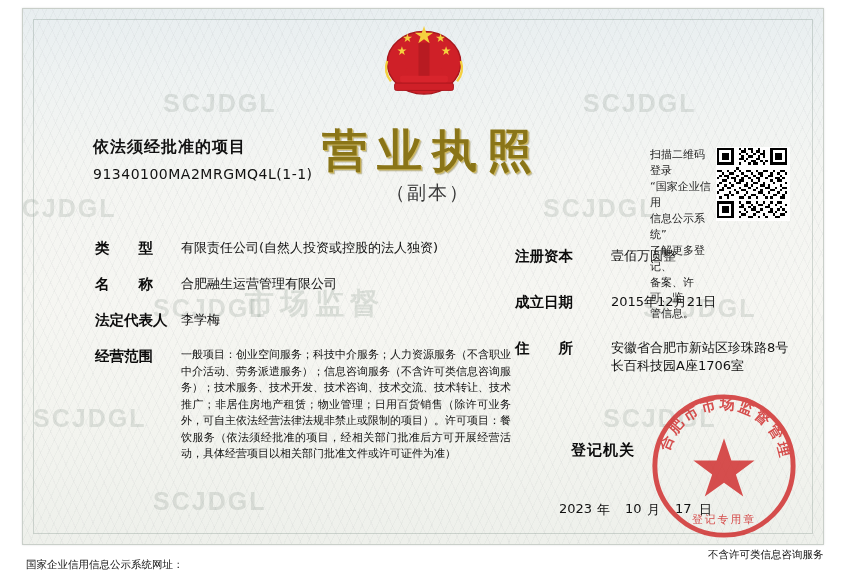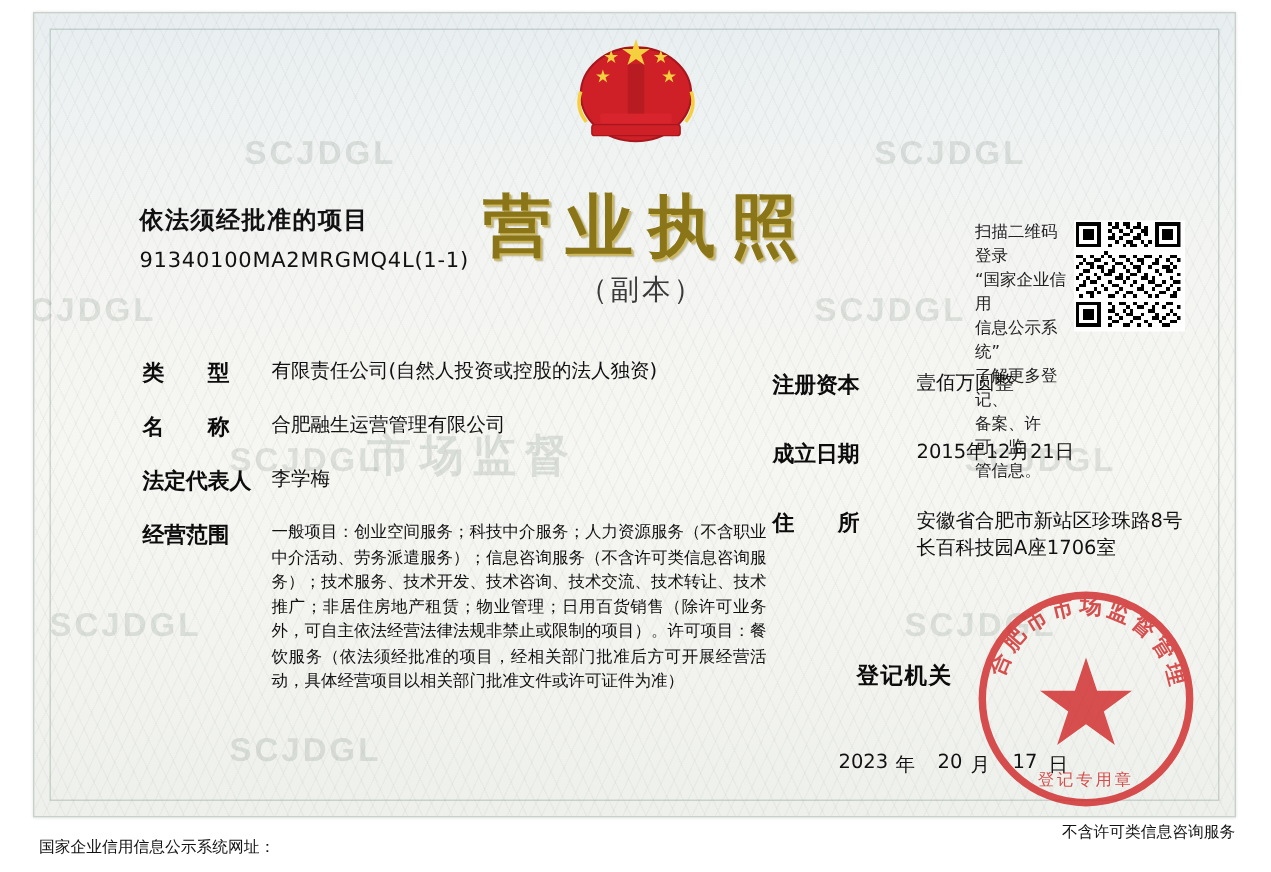--- a/index.html
+++ b/index.html
@@ -53,21 +53,21 @@
   
   .watermarks {
     position: absolute;
     inset: 0;
     pointer-events: none;
   }
   .wm {
     position: absolute;
     font-family: "Liberation Sans", sans-serif;
     font-weight: bold;
-    font-size: 22px;
+    font-size: 25px;
     letter-spacing: 2px;
     color: rgba(120,135,125,0.20);
     white-space: nowrap;
   }
   .wm-cn {
     position: absolute;
     font-family: "DejaVu Sans", sans-serif;
     font-weight: bold;
     font-size: 29px;
     letter-spacing: 6px;
@@ -519,21 +519,21 @@
       <div class="frow">
         <div class="flabel">住　　所</div>
         <div class="fvalue">安徽省合肥市新站区珍珠路8号长百科技园A座1706室</div>
       </div>
     </div>
 
     <div class="registry">登记机关</div>
     <div class="date-line">
       <span class="d-year">2023</span>
       <span class="d-year-u">年</span>
-      <span class="d-month">20</span>
+      <span class="d-month">10</span>
       <span class="d-month-u">月</span>
       <span class="d-day">17</span>
       <span class="d-day-u">日</span>
     </div>
 
     <div class="seal">
       <svg viewBox="0 0 160 160" width="158" height="158">
         <defs>
           <path id="sealArc" d="M 80,80 m -60,0 a 60,60 0 1,1 120,0" fill="none"></path>
           <path id="sealArcTxt" d="M 22,80 a 58,58 0 0 1 116,0" fill="none"></path>

